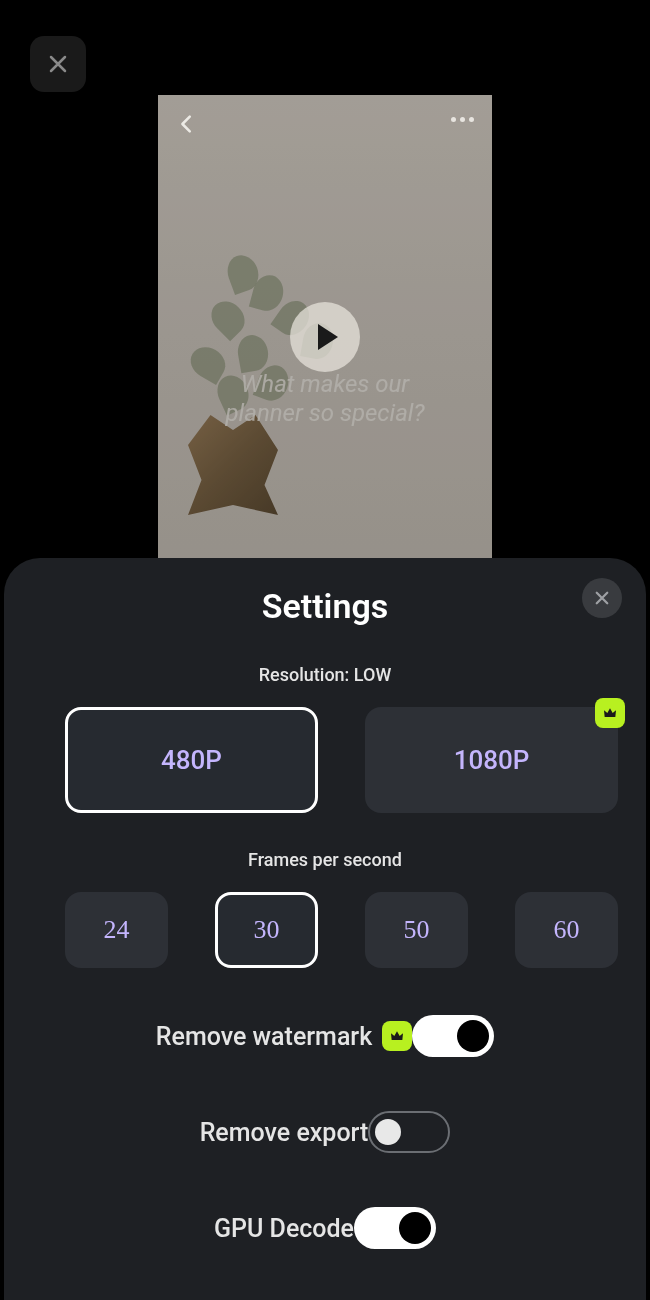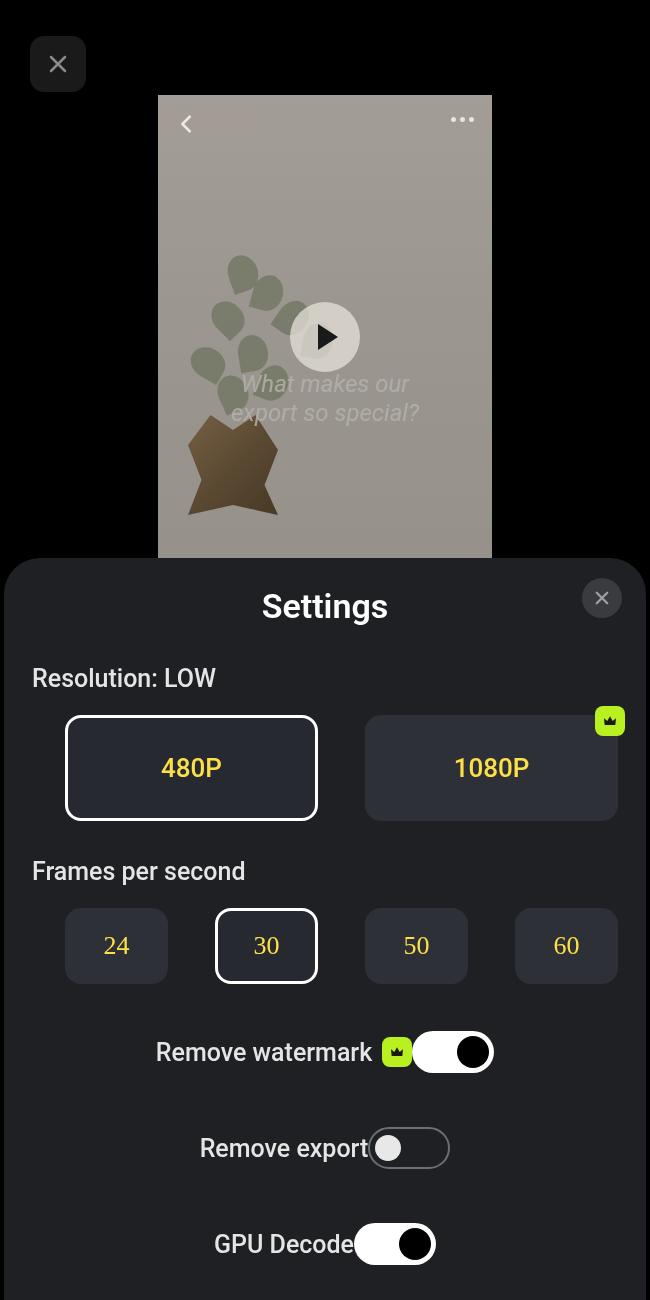--- a/index.html
+++ b/index.html
@@ -171,38 +171,39 @@
       border-radius: 50%;
       background: #393b3f;
       display: flex;
       align-items: center;
       justify-content: center;
       cursor: pointer;
     }
     .sheet-close svg { width: 18px; height: 18px; }
     .section-label {
       color: #e5e5e5;
-      font-size: 25px;
+      font-size: 18px;
       font-weight: 500;
       margin-bottom: 22px;
+      text-align: center;
     }
     .option-row {
       display: flex;
       gap: 14px;
       margin-bottom: 36px;
     }
     .option-chip {
       flex: 1;
       height: 106px;
       background: #2d3036;
       border-radius: 16px;
       display: flex;
       align-items: center;
       justify-content: center;
-      color: #fde047;
+      color: #c4b5fd;
       font-size: 26px;
       font-weight: 500;
       cursor: pointer;
       position: relative;
       border: 3px solid transparent;
       margin-left: 33px;
     }
     .option-chip.selected {
       border-color: #fff;
       background: #262a30;
@@ -311,21 +312,21 @@
     <div class="book" style="height:116px;background:#5a6b5d"></div>
     <div class="book" style="height:120px;background:#9b8560"></div>
     <div class="book" style="height:124px;background:#6b4f42"></div>
     <div class="book" style="height:110px;background:#a88f6e;transform:rotate(4deg)"></div>
     <div class="book" style="height:106px;background:#7a5f4a;transform:rotate(8deg)"></div>
     <div class="book" style="height:100px;background:#9b7b5a;transform:rotate(14deg)"></div>
     <div class="book" style="height:92px;background:#5f4a38;transform:rotate(22deg)"></div>
   </div>
   <div class="preview-text">
     <div>What makes our</div>
-    <div>export so special?</div>
+    <div>planner so special?</div>
   </div>
   <div class="preview-overlay"></div>
   <div class="preview-back">
     <svg viewBox="0 0 24 24">
       <path d="M15 4 L7 12 L15 20" stroke="#eceae5" stroke-width="2.8" fill="none" stroke-linecap="round" stroke-linejoin="round"></path>
     </svg>
   </div>
   <div class="preview-more">
     <span></span>
     <span></span>

